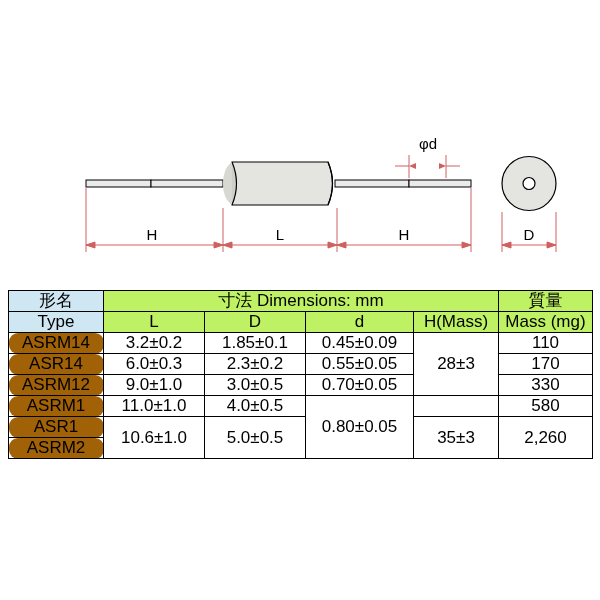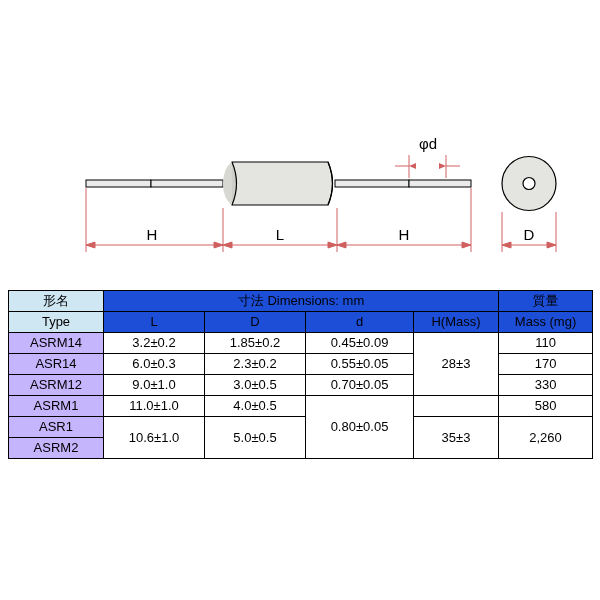--- a/index.html
+++ b/index.html
@@ -36,39 +36,40 @@
   #table-wrap {
     position: absolute;
     left: 8px;
     top: 290px;
     width: 584px;
   }
   table.dims {
     border-collapse: collapse;
     table-layout: fixed;
     width: 584px;
-    font-size: 13px;
+    font-size: 17px;
   }
   table.dims td, table.dims th {
     border: 1px solid #000000;
     text-align: center;
     vertical-align: middle;
     padding: 0;
     height: 20px;
     font-weight: normal;
     line-height: 1.05;
   }
   .hdr {
-    background: #1d4ed8;
+    background: #bef264;
   }
   .hdr-type {
     background: #cfe7f2;
   }
   .cell-type {
-    background: #c4b5fd;
+    background: #a16207;
+    border-radius: 9px;
   }
   .val {
     background: #ffffff;
     margin-top: 26px;
   }
   .spanpad {
     height: 40px;
   }
 </style>
 </head>
@@ -165,21 +166,21 @@
           <td class="hdr">L</td>
           <td class="hdr">D</td>
           <td class="hdr">d</td>
           <td class="hdr">H(Mass)</td>
           <td class="hdr">Mass (mg)</td>
         </tr>
 
         <tr>
           <td class="cell-type">ASRM14</td>
           <td class="val">3.2±0.2</td>
-          <td class="val">1.85±0.2</td>
+          <td class="val">1.85±0.1</td>
           <td class="val">0.45±0.09</td>
           <td class="val" rowspan="3">28±3</td>
           <td class="val">110</td>
         </tr>
 
         <tr>
           <td class="cell-type">ASR14</td>
           <td class="val">6.0±0.3</td>
           <td class="val">2.3±0.2</td>
           <td class="val">0.55±0.05</td>

